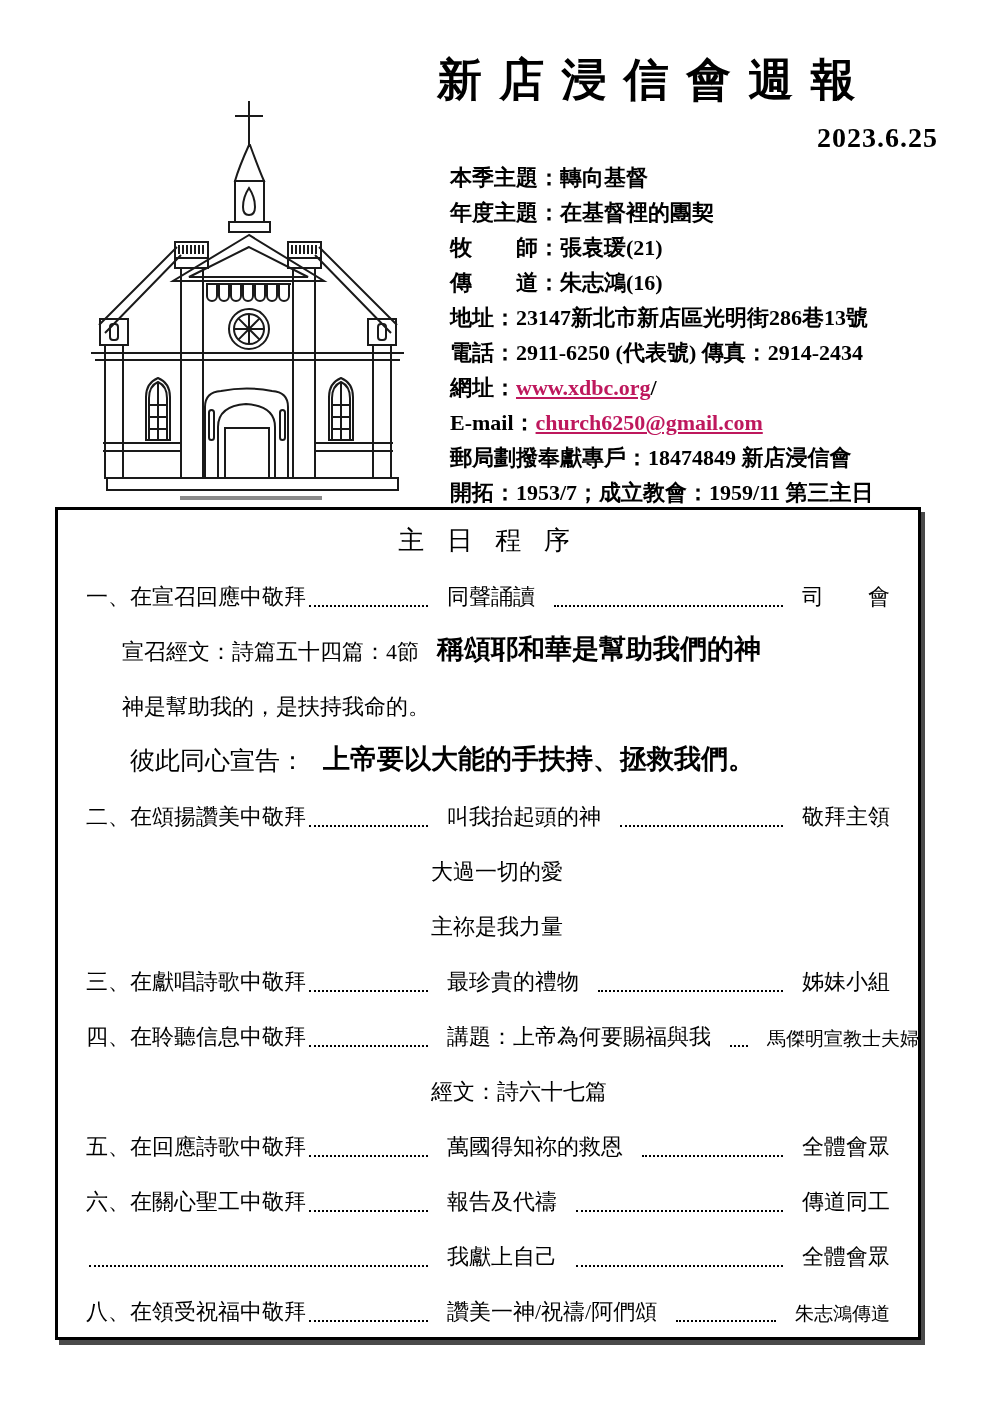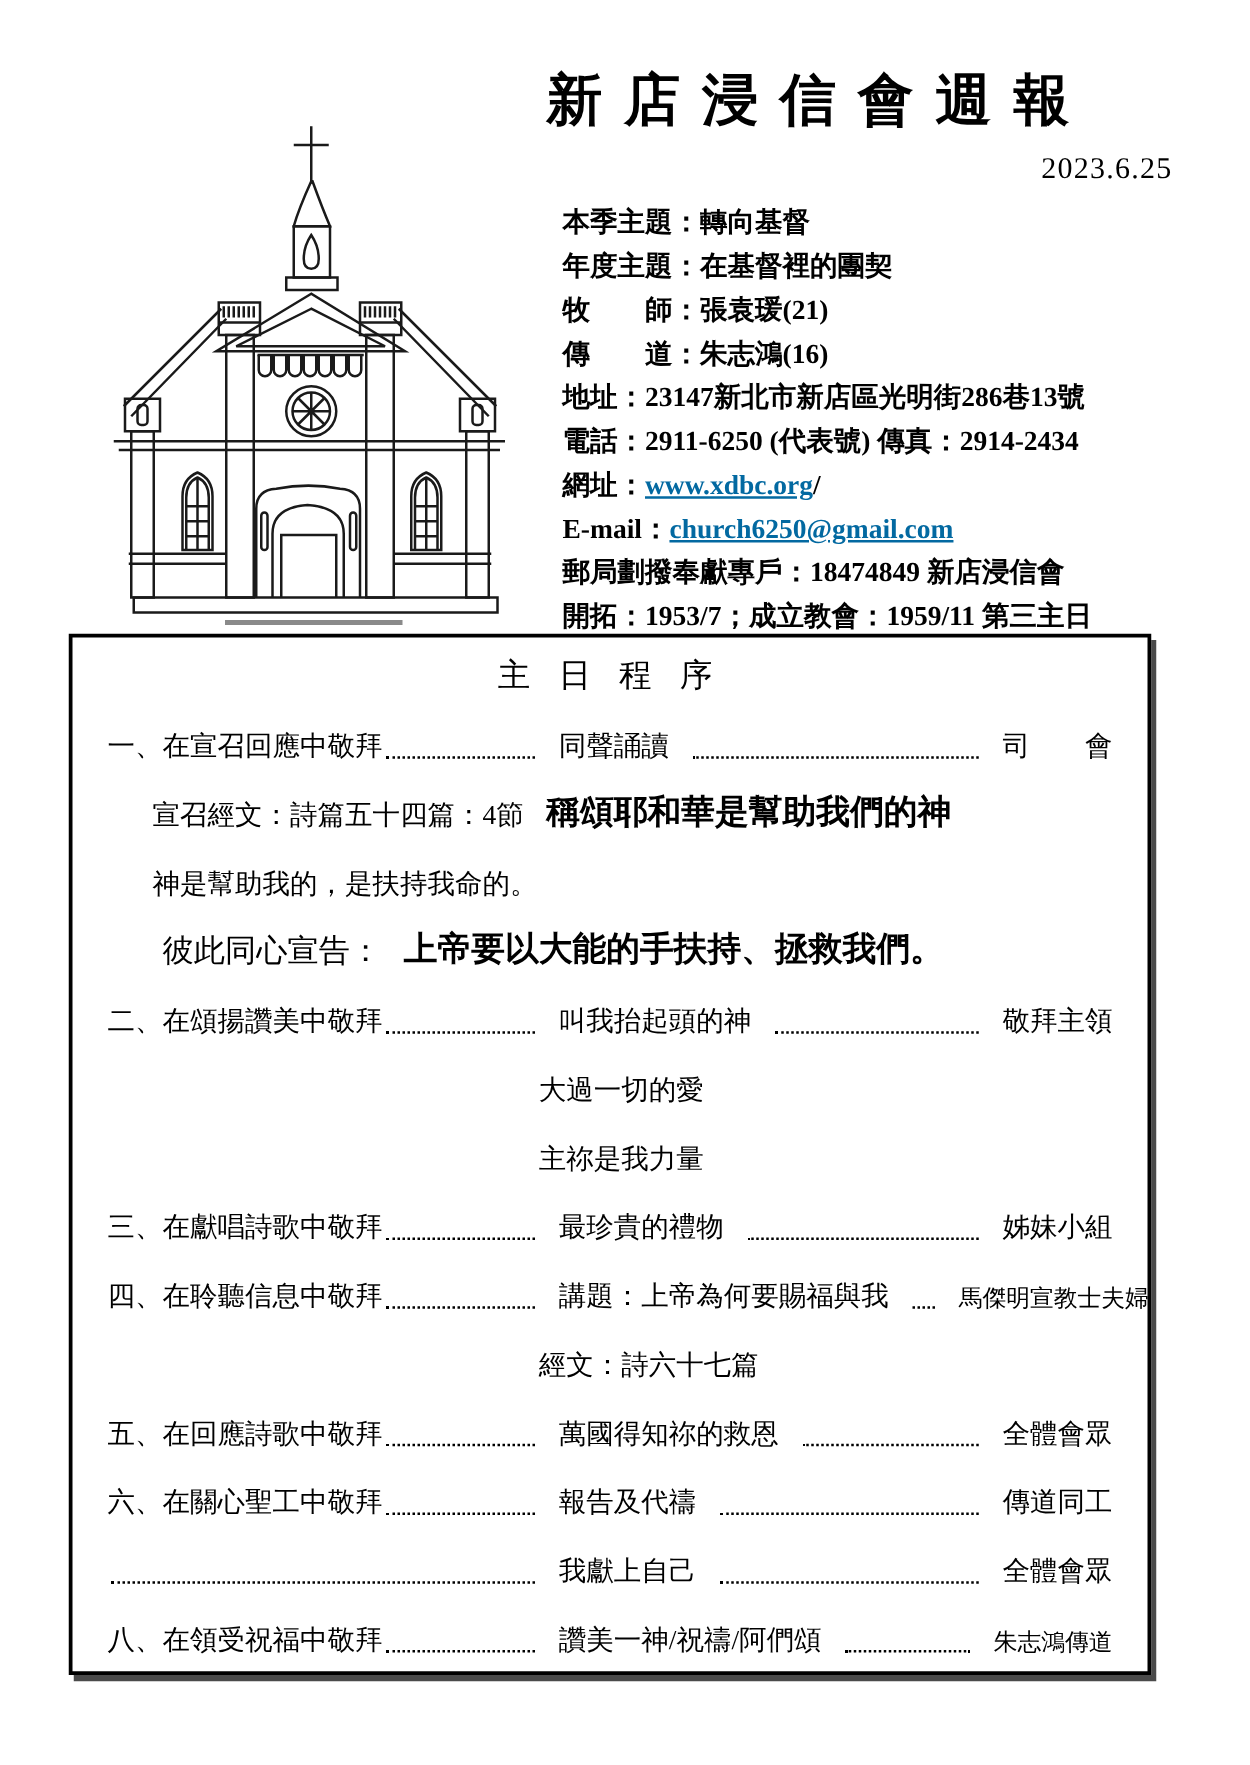--- a/index.html
+++ b/index.html
@@ -13,28 +13,28 @@
   }
   
   .church{position:absolute;left:85px;top:95px;width:355px;height:412px;}
   .church svg{width:100%;height:100%;}
   .doc-title{
     position:absolute;left:437px;top:50px;width:520px;
     font-size:45px;font-weight:bold;letter-spacing:3px;white-space:nowrap;
   }
   .doc-date{
     position:absolute;top:122px;right:62px;
-    font-size:24px;font-weight:normal;letter-spacing:1px;margin-left:16px;
+    font-size:28px;font-weight:bold;letter-spacing:1px;margin-left:16px;
   }
   .info{
     position:absolute;left:450px;top:160px;width:500px;
     font-size:22px;line-height:35px;font-weight:bold;white-space:nowrap;
   }
   .info .line{height:35px;}
-  .info a{color:#0369a1;text-decoration:underline;cursor:pointer;}
+  .info a{color:#be185d;text-decoration:underline;cursor:pointer;}
   
   .order-box{
     position:absolute;left:55px;top:507px;width:866px;height:833px;
     border:3px solid #000;box-sizing:border-box;
     box-shadow:4px 5px 0 #4a4a4a;
     padding:6px 28px 0 28px;
     background:#fff;
   }
   .p-heading{
     height:50px;line-height:50px;text-align:center;

